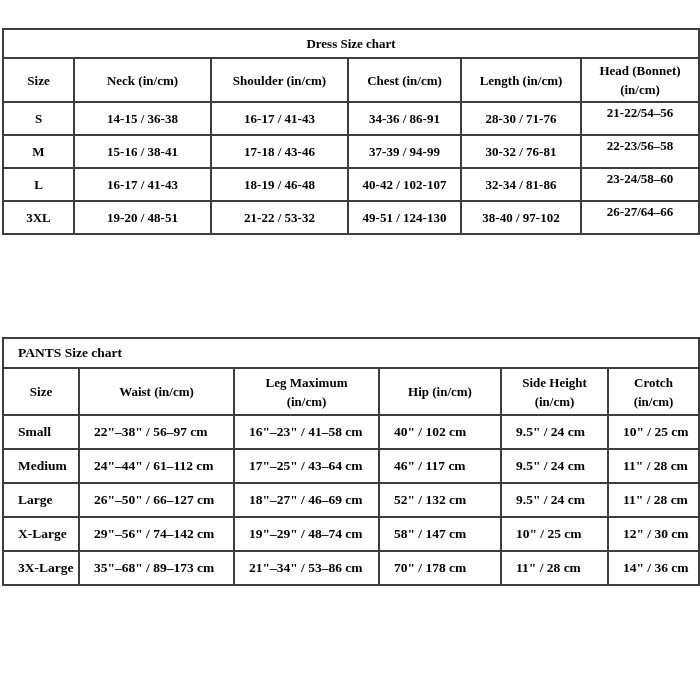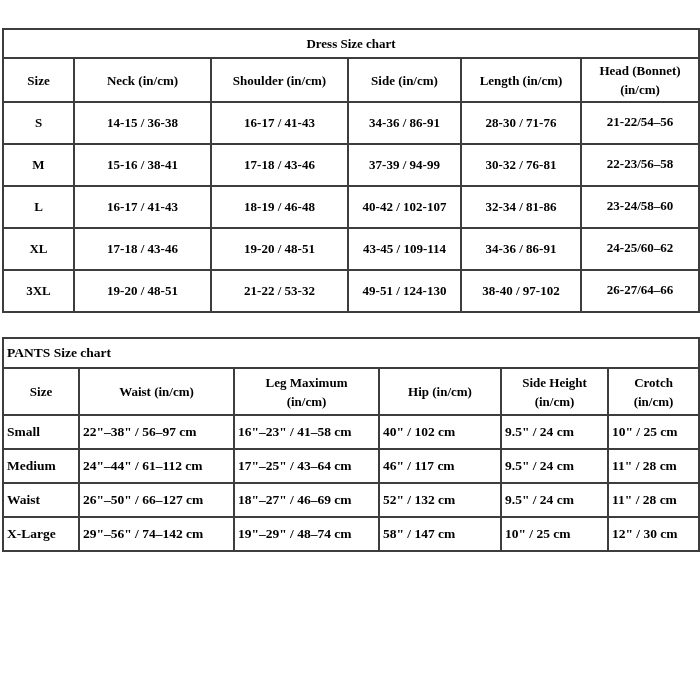--- a/index.html
+++ b/index.html
@@ -31,27 +31,27 @@
     font-size: 19px;
     font-weight: bold;
   }
   .hline { display: block; line-height: 19px; }
 
   
   .dress { top: 28px; border-radius: 30px; }
   .dress .title-cell { height: 27px; }
   .dress th { height: 42px; font-size: 13px; text-align: center; }
   .dress td { height: 29px; font-size: 13px; text-align: center; }
-  .dress td.head-cell { vertical-align: top; padding-top: 11px; }
+  .dress td.head-cell { vertical-align: top; padding-top: 2px; }
 
   
   .pants { top: 337px; }
   .pants .title-cell { height: 28px; }
   .pants th { height: 45px; font-size: 13px; text-align: center; }
-  .pants td { height: 32px; font-size: 13.5px; text-align: left; padding-left: 3px; }
+  .pants td { height: 32px; font-size: 13.5px; text-align: left; padding-left: 14px; }
   .pants td.size-cell { }
 </style>
 </head>
 <body>
 
 <table class="tbl dress">
   <colgroup>
     <col style="width:71px">
       <col style="width:137px">
       <col style="width:137px">
@@ -67,21 +67,21 @@
     <th>
           <span class="hline">Size</span>
         </th>
     <th>
           <span class="hline">Neck (in/cm)</span>
         </th>
     <th>
           <span class="hline">Shoulder (in/cm)</span>
         </th>
     <th>
-          <span class="hline">Side (in/cm)</span>
+          <span class="hline">Chest (in/cm)</span>
         </th>
     <th>
           <span class="hline">Length (in/cm)</span>
         </th>
     <th>
       <span class="hline">Head (Bonnet)</span>
       <span class="hline">(in/cm)</span>
     </th>
   </tr>
   <tr>
@@ -100,28 +100,20 @@
     <td>30-32 / 76-81</td>
     <td class="head-cell">22-23/56–58</td>
   </tr>
   <tr>
     <td class="size-cell">L</td>
     <td>16-17 / 41-43</td>
     <td>18-19 / 46-48</td>
     <td>40-42 / 102-107</td>
     <td>32-34 / 81-86</td>
     <td class="head-cell">23-24/58–60</td>
-  </tr>
-  <tr>
-    <td class="size-cell">XL</td>
-    <td>17-18 / 43-46</td>
-    <td>19-20 / 48-51</td>
-    <td>43-45 / 109-114</td>
-    <td>34-36 / 86-91</td>
-    <td class="head-cell">24-25/60–62</td>
   </tr>
   <tr>
     <td class="size-cell">3XL</td>
     <td>19-20 / 48-51</td>
     <td>21-22 / 53-32</td>
     <td>49-51 / 124-130</td>
     <td>38-40 / 97-102</td>
     <td class="head-cell">26-27/64–66</td>
   </tr>
 </tbody>
@@ -173,29 +165,37 @@
   </tr>
   <tr>
     <td class="size-cell">Medium</td>
     <td>24"–44" / 61–112 cm</td>
     <td>17"–25" / 43–64 cm</td>
     <td>46" / 117 cm</td>
     <td>9.5" / 24 cm</td>
     <td>11" / 28 cm</td>
   </tr>
   <tr>
-    <td class="size-cell">Waist</td>
+    <td class="size-cell">Large</td>
     <td>26"–50" / 66–127 cm</td>
     <td>18"–27" / 46–69 cm</td>
     <td>52" / 132 cm</td>
     <td>9.5" / 24 cm</td>
     <td>11" / 28 cm</td>
   </tr>
   <tr>
     <td class="size-cell">X-Large</td>
     <td>29"–56" / 74–142 cm</td>
     <td>19"–29" / 48–74 cm</td>
     <td>58" / 147 cm</td>
     <td>10" / 25 cm</td>
     <td>12" / 30 cm</td>
   </tr>
+  <tr>
+    <td class="size-cell">3X-Large</td>
+    <td>35"–68" / 89–173 cm</td>
+    <td>21"–34" / 53–86 cm</td>
+    <td>70" / 178 cm</td>
+    <td>11" / 28 cm</td>
+    <td>14" / 36 cm</td>
+  </tr>
 </tbody>
   </table>
 
 </body></html>

